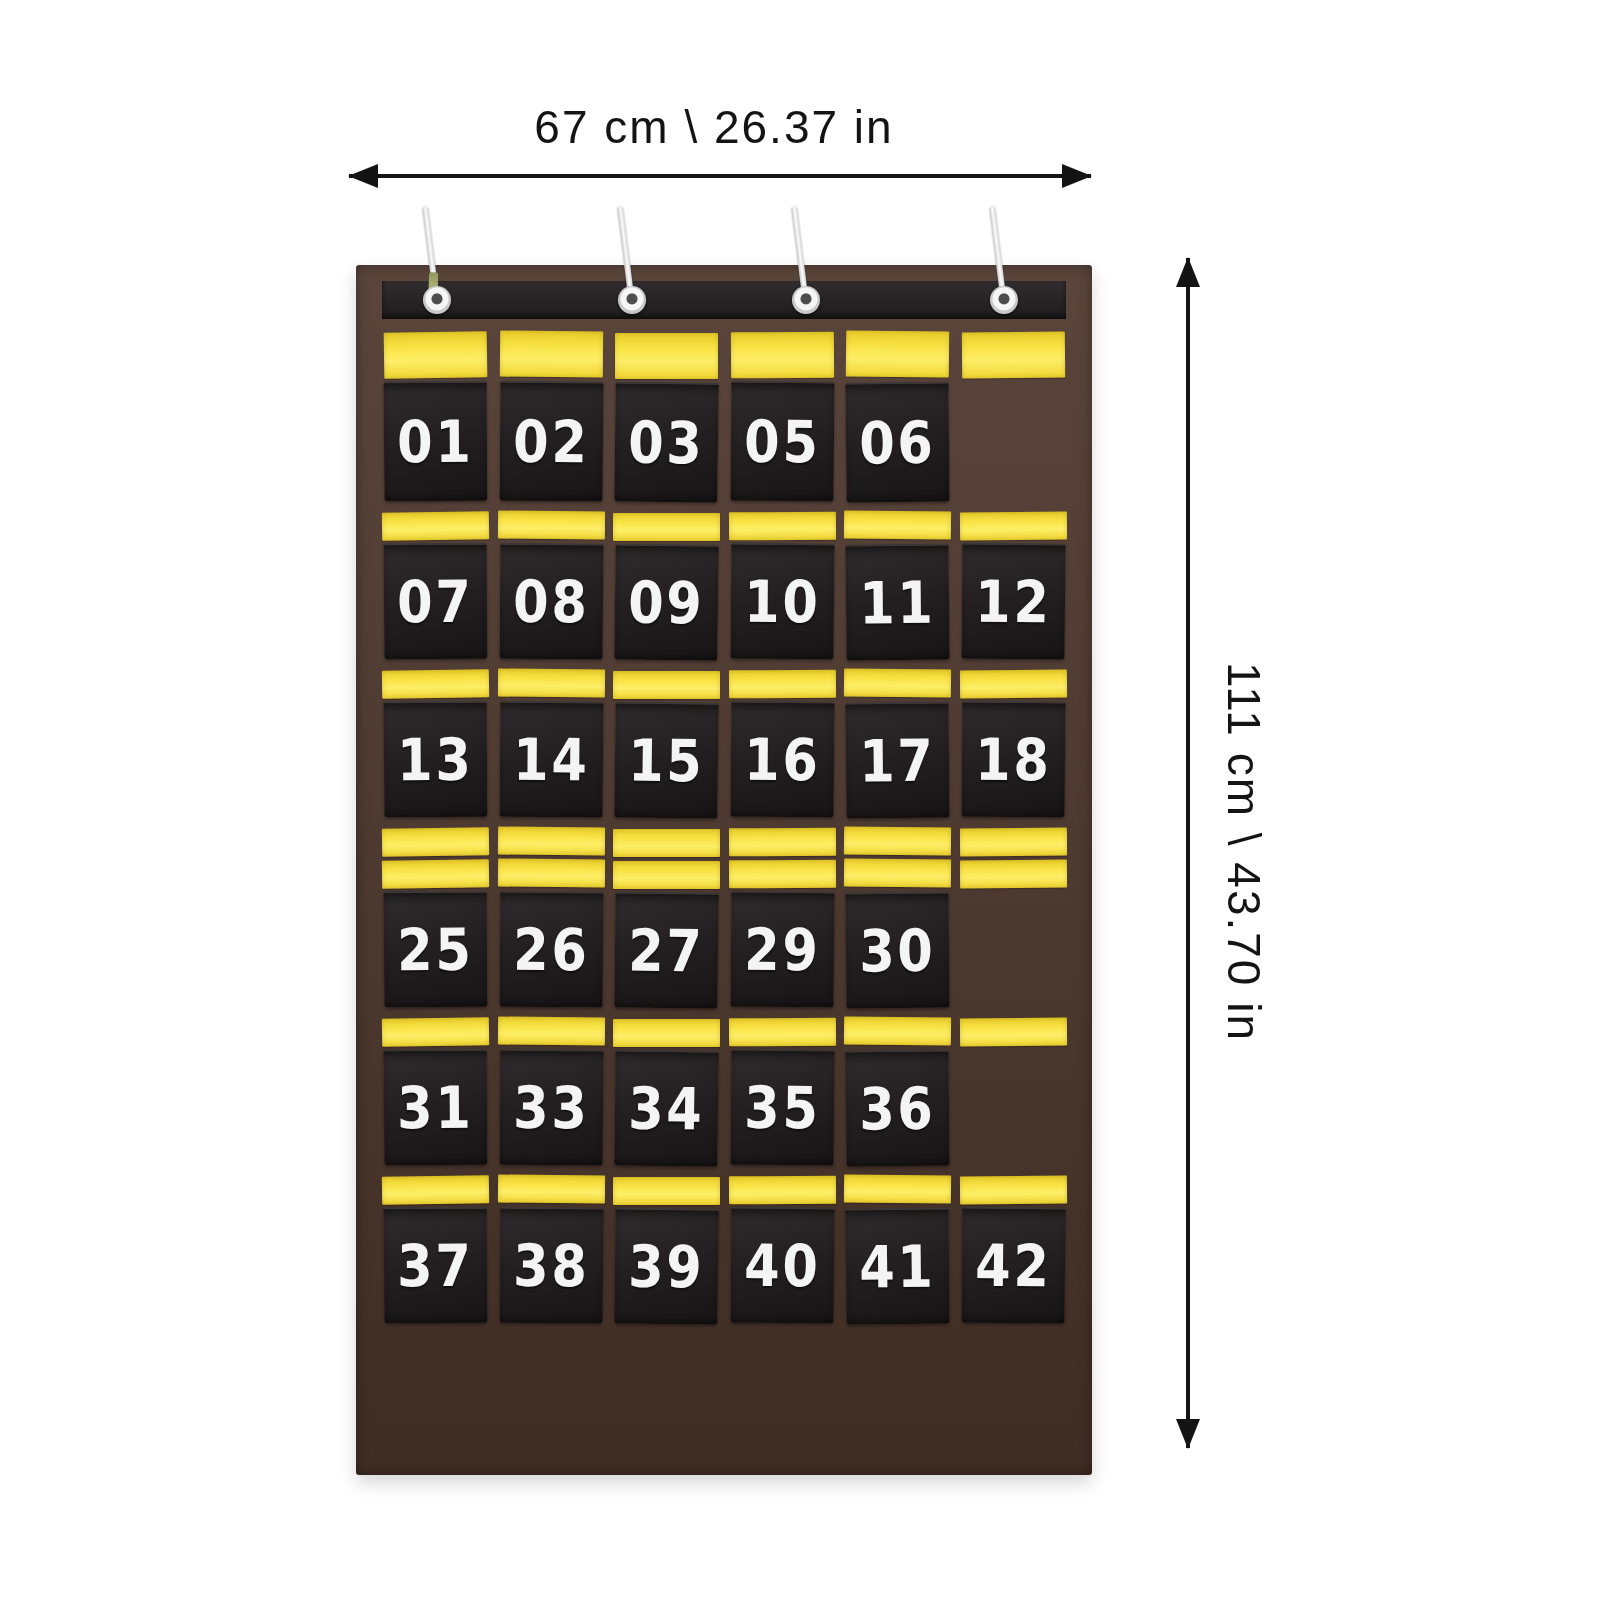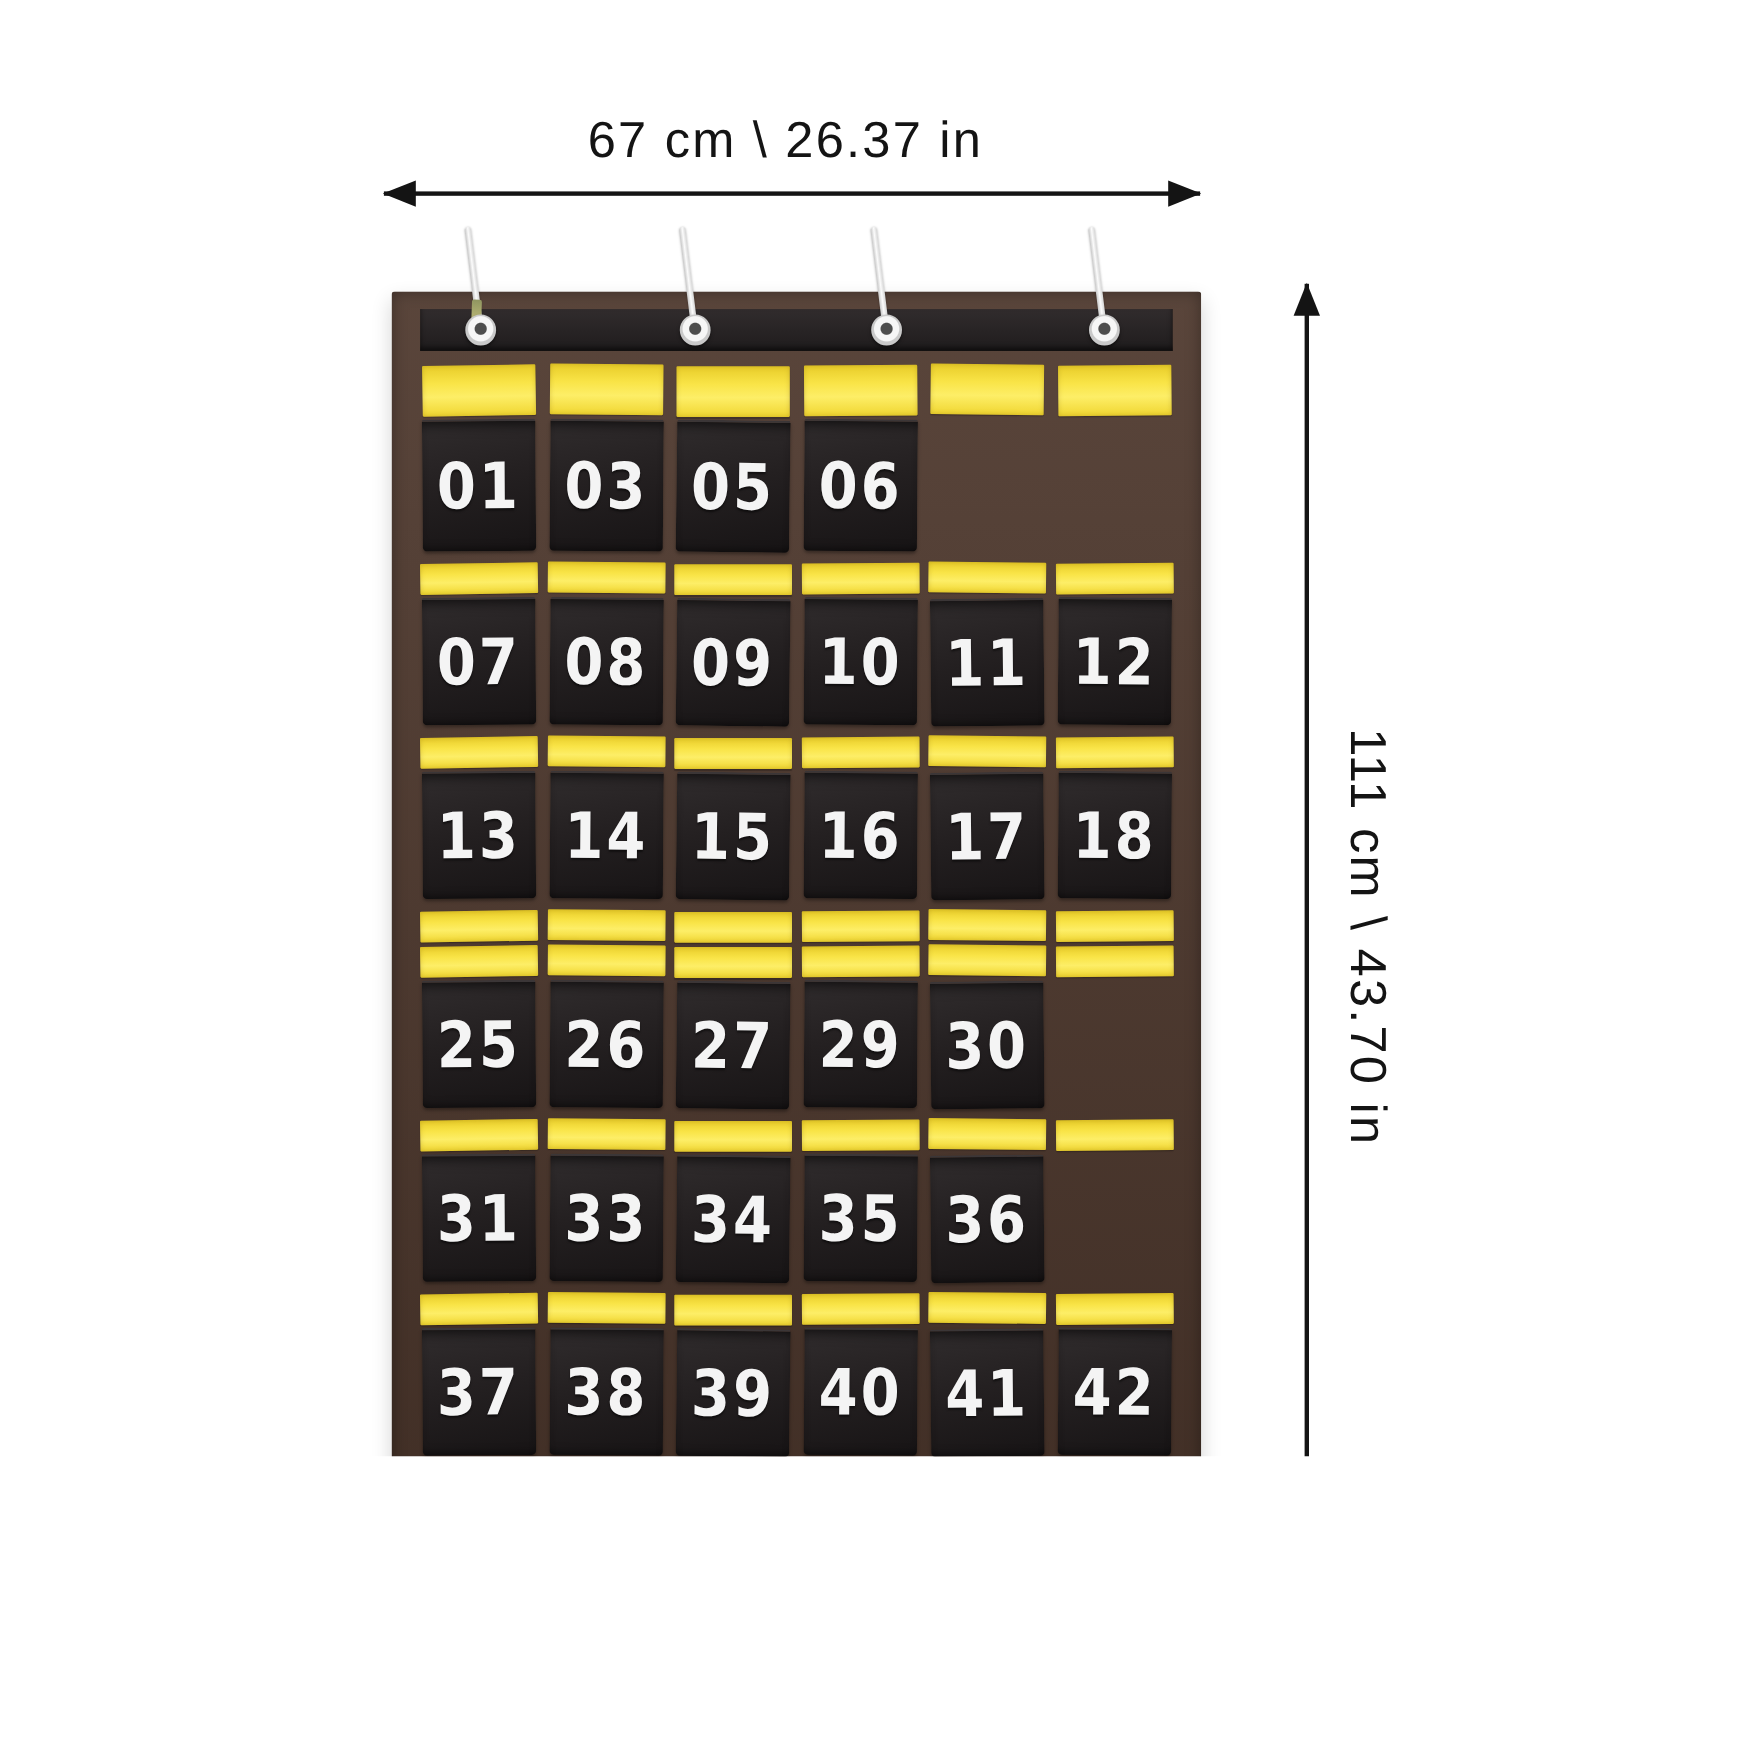--- a/index.html
+++ b/index.html
@@ -1,17 +1,17 @@
 <!DOCTYPE html>
 <html style="--fabric-black: #242021; --trim-brown: #4d372c; --insert-yellow: #f6dd33; --number-white: #f4f4f4; --hook-silver: #e6e6e6; --dimension-ink: #141414;"><head>
 <meta charset="utf-8">
 <style>
   html,body{margin:0;padding:0;background:#fff;}
   .scene{
-    position:relative;width:1600px;height:1324px;background:#ffffff;overflow:hidden;
+    position:relative;width:1600px;height:1600px;background:#ffffff;overflow:hidden;
     font-family:"Liberation Sans",sans-serif;
   }
 
   
   .dim-top-label{
     position:absolute;left:714px;top:100px;transform:translateX(-50%);
     font-size:46px;letter-spacing:2px;color:var(--dimension-ink);white-space:nowrap;
   }
   .h-arrow{position:absolute;left:349px;top:174px;width:742px;height:4px;background:var(--dimension-ink);}
   .h-arrow::before{content:"";position:absolute;left:-1px;top:50%;transform:translateY(-50%);
@@ -132,20 +132,23 @@
           <div class="label-card"></div>
           <div class="label-card"></div>
           <div class="label-card"></div>
           <div class="label-card"></div>
         </div>
         <div class="pocket-row first">
           <div class="pocket">
             <span class="pocket-num">01</span>
           </div>
           <div class="pocket">
+            <span class="pocket-num">02</span>
+          </div>
+          <div class="pocket">
             <span class="pocket-num">03</span>
           </div>
           <div class="pocket">
             <span class="pocket-num">05</span>
           </div>
           <div class="pocket">
             <span class="pocket-num">06</span>
           </div>
         </div>
         <div class="slot-row">

